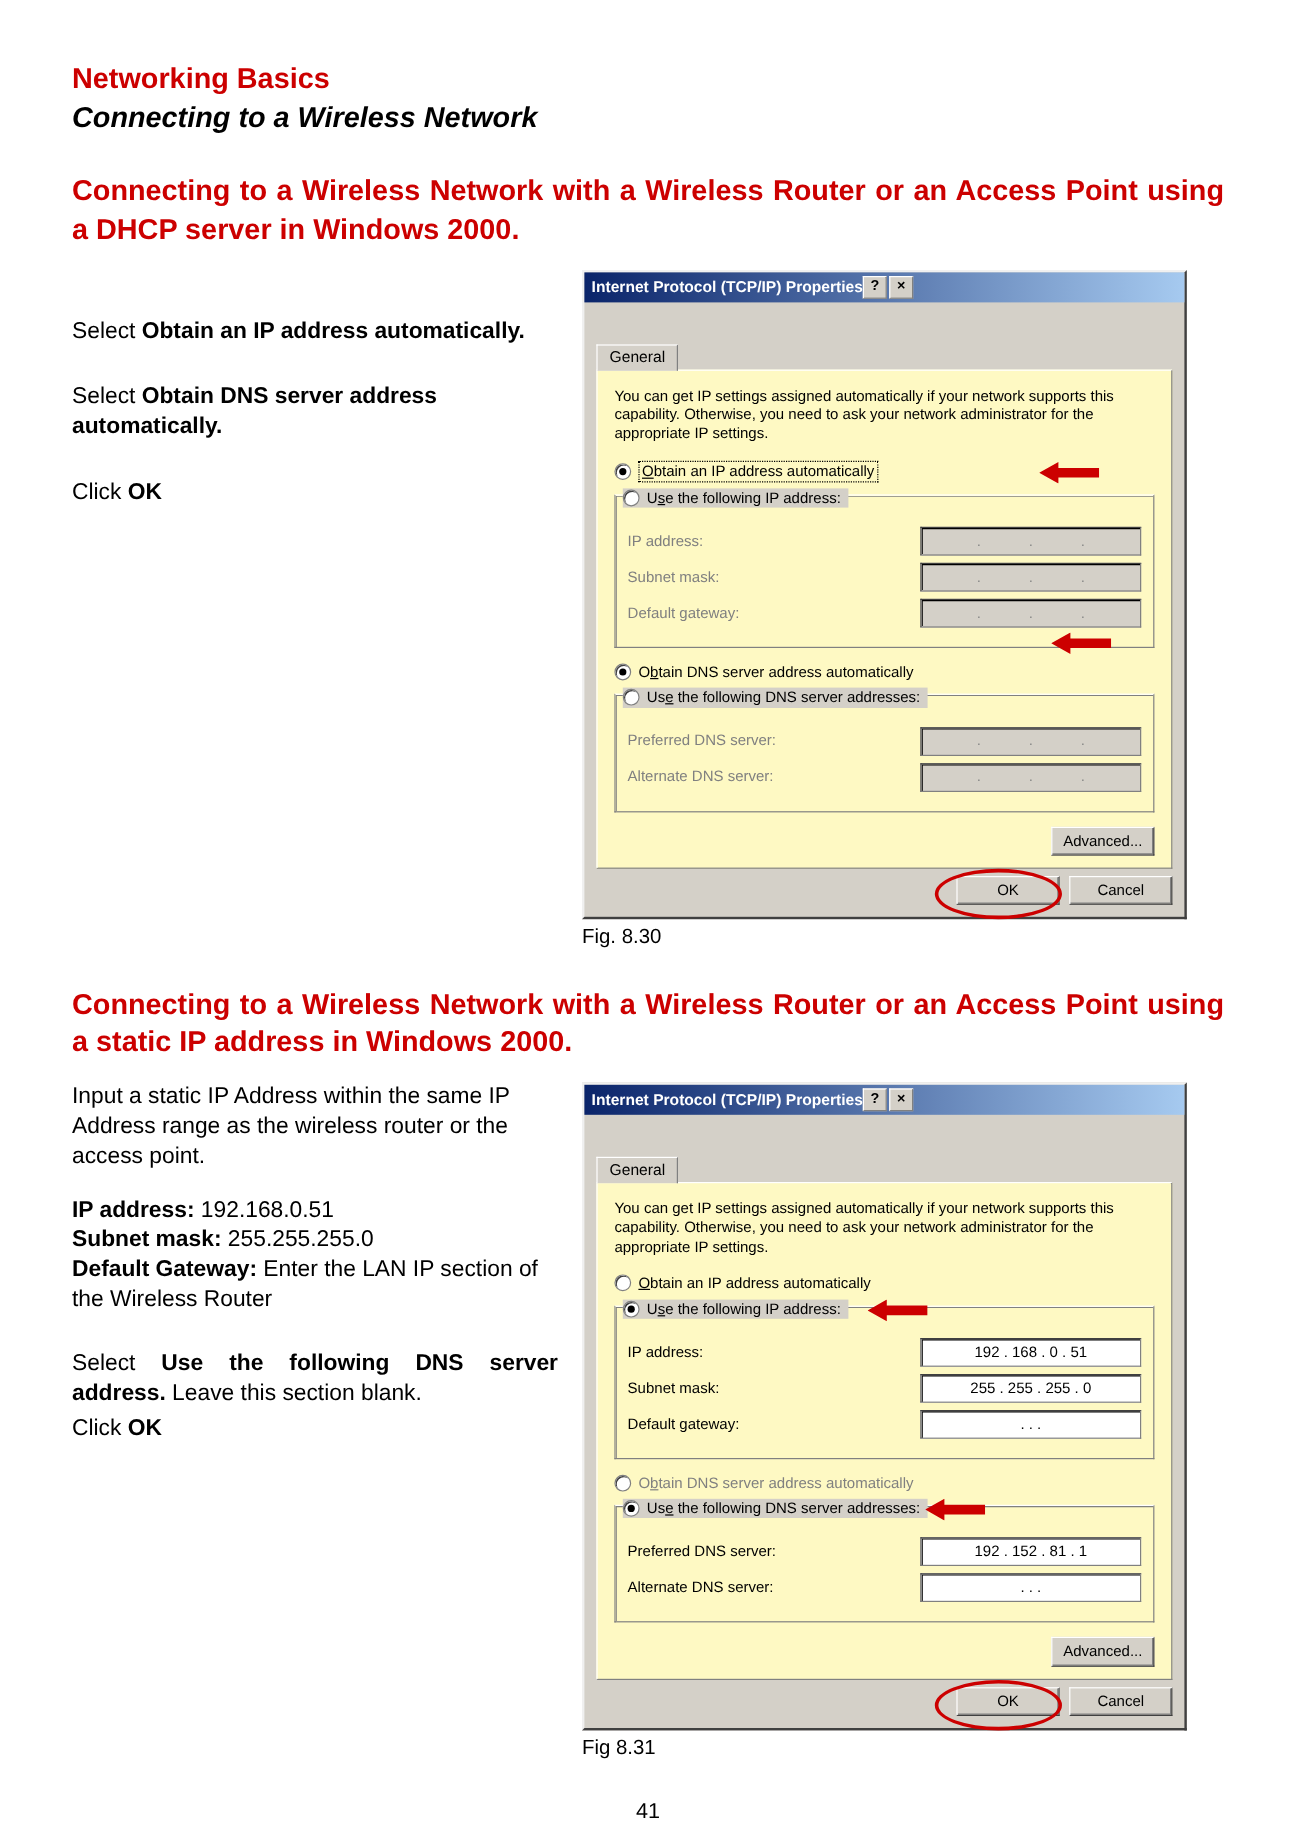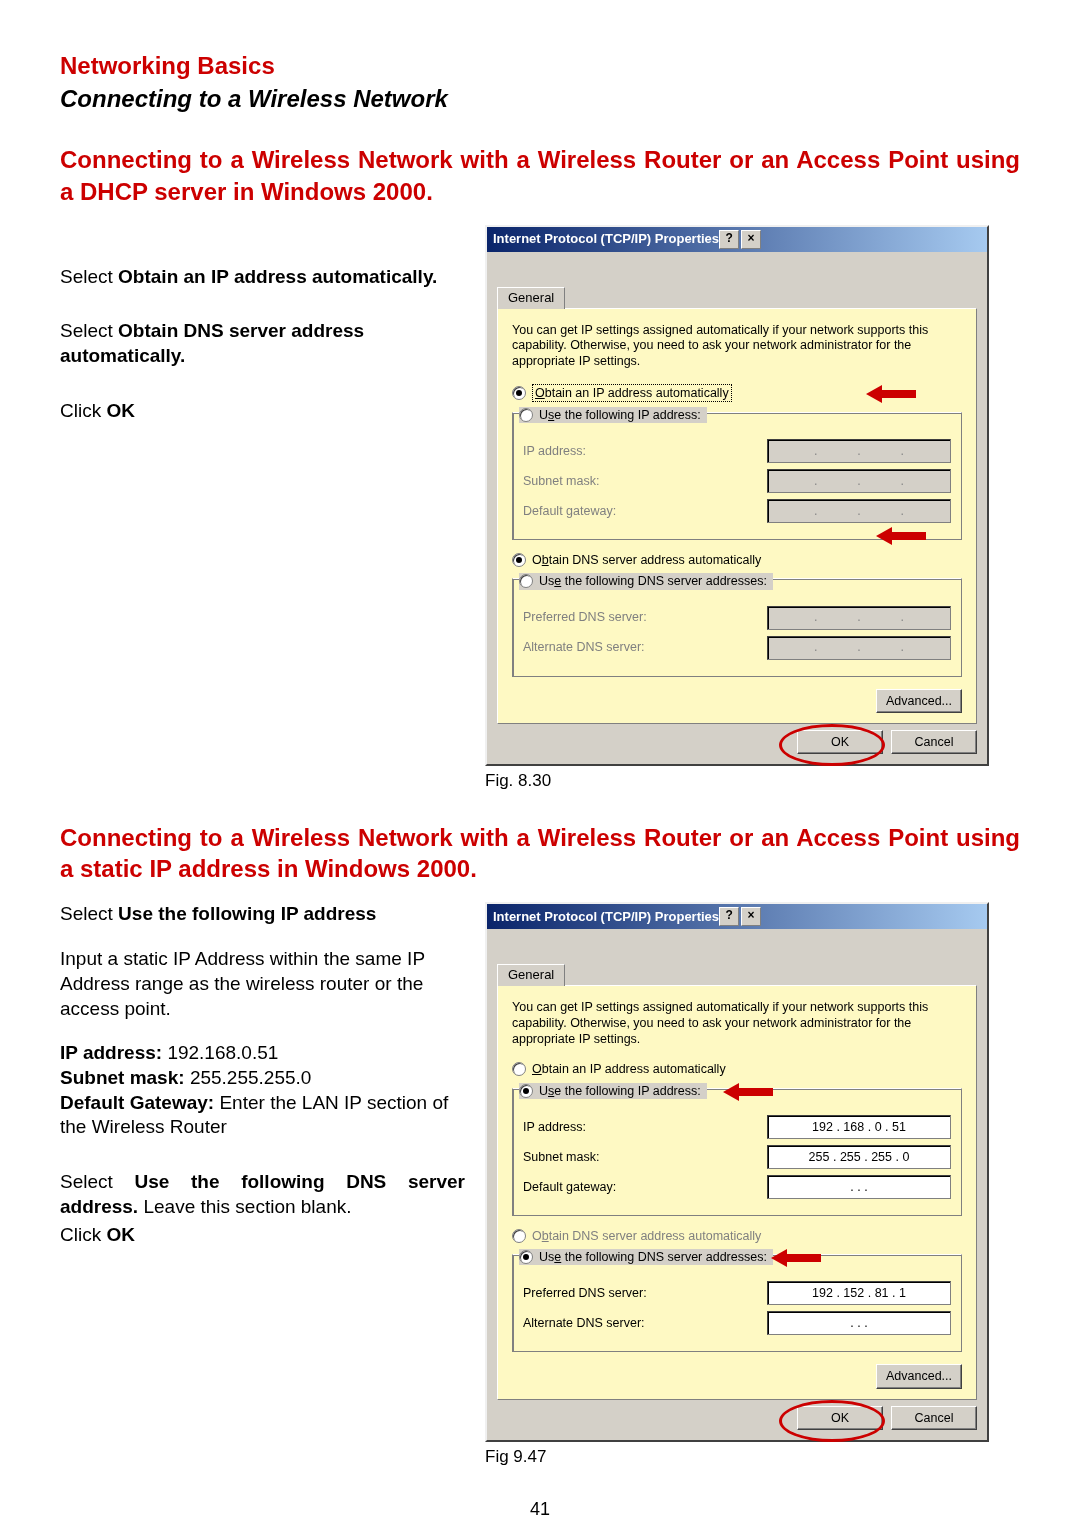--- a/index.html
+++ b/index.html
@@ -345,23 +345,20 @@
       </div>
     </div>
     <div class="fig-caption">Fig. 8.30</div>
   </div>
 </div>
 
 <div class="section-head">Connecting to a Wireless Network with a Wireless Router or an Access Point using a static IP address in Windows 2000.</div>
 
 <div class="two-col">
   <div class="left-col">
-    <p style="margin-bottom:20px;">
-      <span>Select </span><b>Use the following IP address</b>
-    </p>
     <p style="margin-bottom:20px;">Input a static IP Address within the same IP Address range as the wireless router or the access point.</p>
     <p style="">
       <b>IP address: </b><span>192.168.0.51</span><br>
       <b>Subnet mask: </b><span>255.255.255.0</span><br>
       <b>Default Gateway: </b><span>Enter the LAN IP section of the Wireless Router</span>
     </p>
     <p style="margin-bottom:4px; text-align:justify;">
       <span>Select </span><b>Use the following DNS server address.</b><span> Leave this section blank.</span>
     </p>
     <p style="margin-bottom:0;">
@@ -442,17 +439,17 @@
             <div class="btn">Advanced...</div>
           </div>
         </div>
         <div class="btn-row" style="position:relative;">
           <div class="circle" style="left:282px; top:-6px;"></div>
           <div class="btn">OK</div>
           <div class="btn">Cancel</div>
         </div>
       </div>
     </div>
-    <div class="fig-caption">Fig 9.47</div>
+    <div class="fig-caption">Fig 8.31</div>
   </div>
 </div>
 
 <div class="page-num">41</div>
 
 </body></html>

